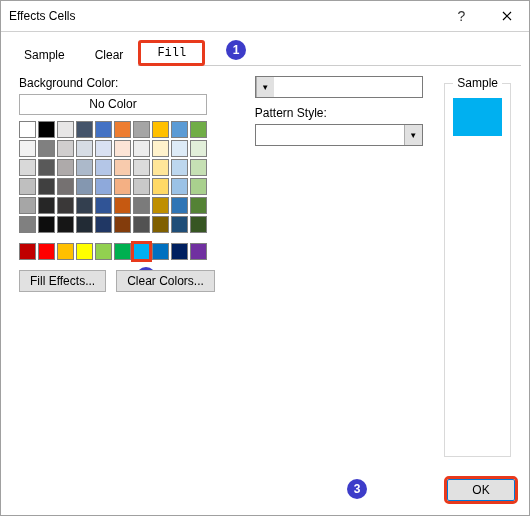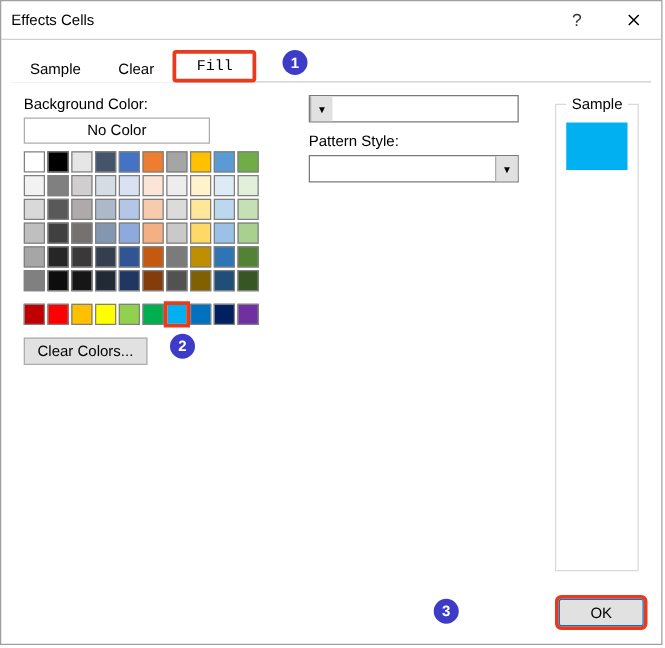--- a/index.html
+++ b/index.html
@@ -47,21 +47,21 @@
     align-items:center; justify-content:center; position:absolute;
     box-shadow: 0 0 0 1.5px #FFF;
   }
   .body {
     flex: 1; padding: 10px 18px 12px 18px; display: flex; flex-direction: row;
   }
   .row { display: flex; gap: 40px; }
   .col { display: flex; flex-direction: column; }
   .label { font-size: 12px; margin-bottom: 4px; }
   .no-color-btn {
-    width: 149px; height: 21px; border: 1px solid var(--button-border);
+    width: 188px; height: 21px; border: 1px solid var(--button-border);
     background: #FFF; font-size: 12px; text-align:center; line-height:19px; margin-bottom:6px;
   }
   .swatches { display:flex; flex-direction:column; gap: 10px; }
   .swatch-grid { display: grid; grid-template-columns: repeat(10, 17px); gap: 2px; }
   .swatch { width: 17px; height: 17px; border: 1px solid #808080; }
   .swatch.selected { outline: 3px solid var(--highlight-red); outline-offset: -1px; position:relative; z-index:2; border:1px solid #FFF; }
   .btn-row { display:flex; gap: 10px; margin-top: 10px; position:relative; }
   .small-btn { font-size:12px; padding: 3px 10px; background: var(--button-face);
     border: 1px solid var(--button-border); }
   .combo {
@@ -183,20 +183,21 @@
                 <div class="swatch" style="background: rgb(0, 176, 80);"></div>
                 <div class="swatch selected" style="background: rgb(0, 176, 240);"></div>
                 <div class="swatch" style="background: rgb(0, 112, 192);"></div>
                 <div class="swatch" style="background: rgb(0, 32, 96);"></div>
                 <div class="swatch" style="background: rgb(112, 48, 160);"></div>
               </div>
             <span class="badge" style="left:117px; top:24px;">2</span>
           </div>
         </div>
         <div class="btn-row">
+          <button class="small-btn">Fill Effects...</button>
           <button class="small-btn">Clear Colors...</button>
         </div>
       </div>
 
       <div class="col">
         <div class="combo">
           <span class="arrow">▼</span>
         </div>
         <span class="label" style="margin-top:8px;">Pattern Style:</span>
         <div class="combo">

